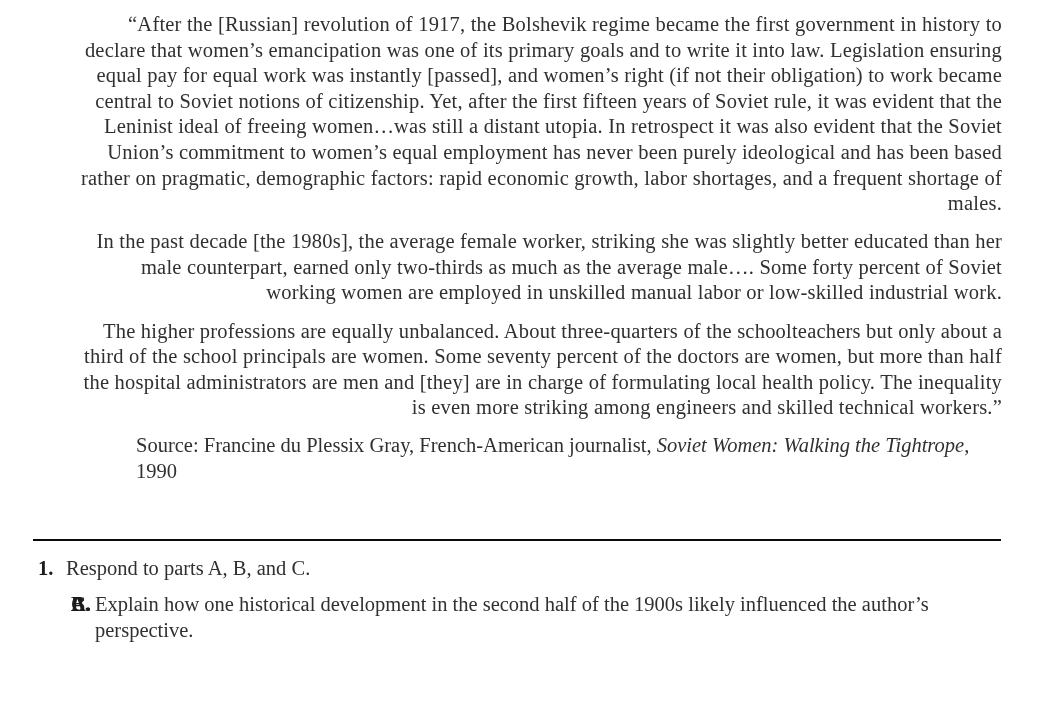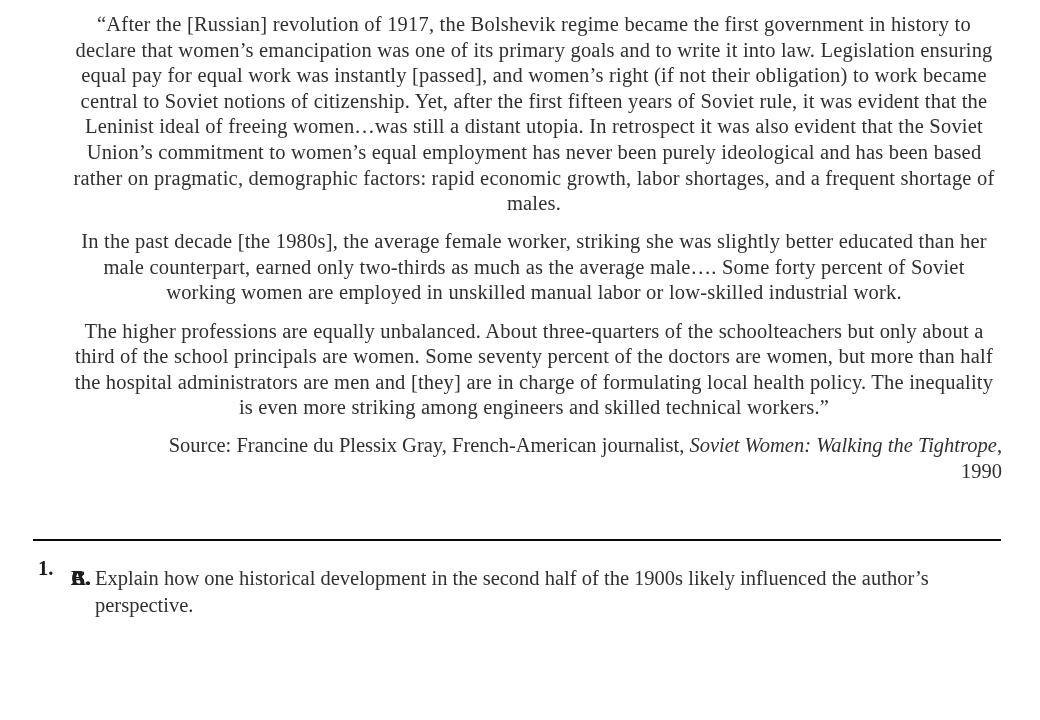--- a/index.html
+++ b/index.html
@@ -30,30 +30,30 @@
     left: 66px;
     top: 12px;
     width: 936px;
   }
 
   .para {
     font-size: 20.5px;
     line-height: 25.6px;
     letter-spacing: 0.01em;
     margin: 0 0 12.5px 0;
-    text-align: center;
+    text-align: right;
     color: #303030;
   }
   .para:last-of-type { margin-bottom: 0; }
 
   .source {
     font-size: 20.5px;
     line-height: 25.6px;
     color: #303030;
-    text-align: right;
+    text-align: left;
     margin: 12px 0 0 0;
     padding-left: 70px;
   }
   .source .title-italic { font-style: italic; }
 
   
   .divider {
     position: absolute;
     left: 33px;
     top: 539px;
@@ -122,20 +122,21 @@
 
     <p class="source"><span>Source: Francine du Plessix Gray, French-American journalist, </span><span class="title-italic">Soviet Women: Walking the Tightrope</span><span>, 1990</span></p>
   </div>
 
   <div class="divider"></div>
 
   <div class="questions">
 
     <div class="q-item">
       <span class="marker">1.</span>
+      <span>Respond to parts A, B, and C.</span>
     </div>
 
     <div class="subparts">
 
       <div class="sub-item">
         <span class="marker">A.</span>
       </div>
 
       <div class="sub-item">
         <span class="marker">B.</span>

